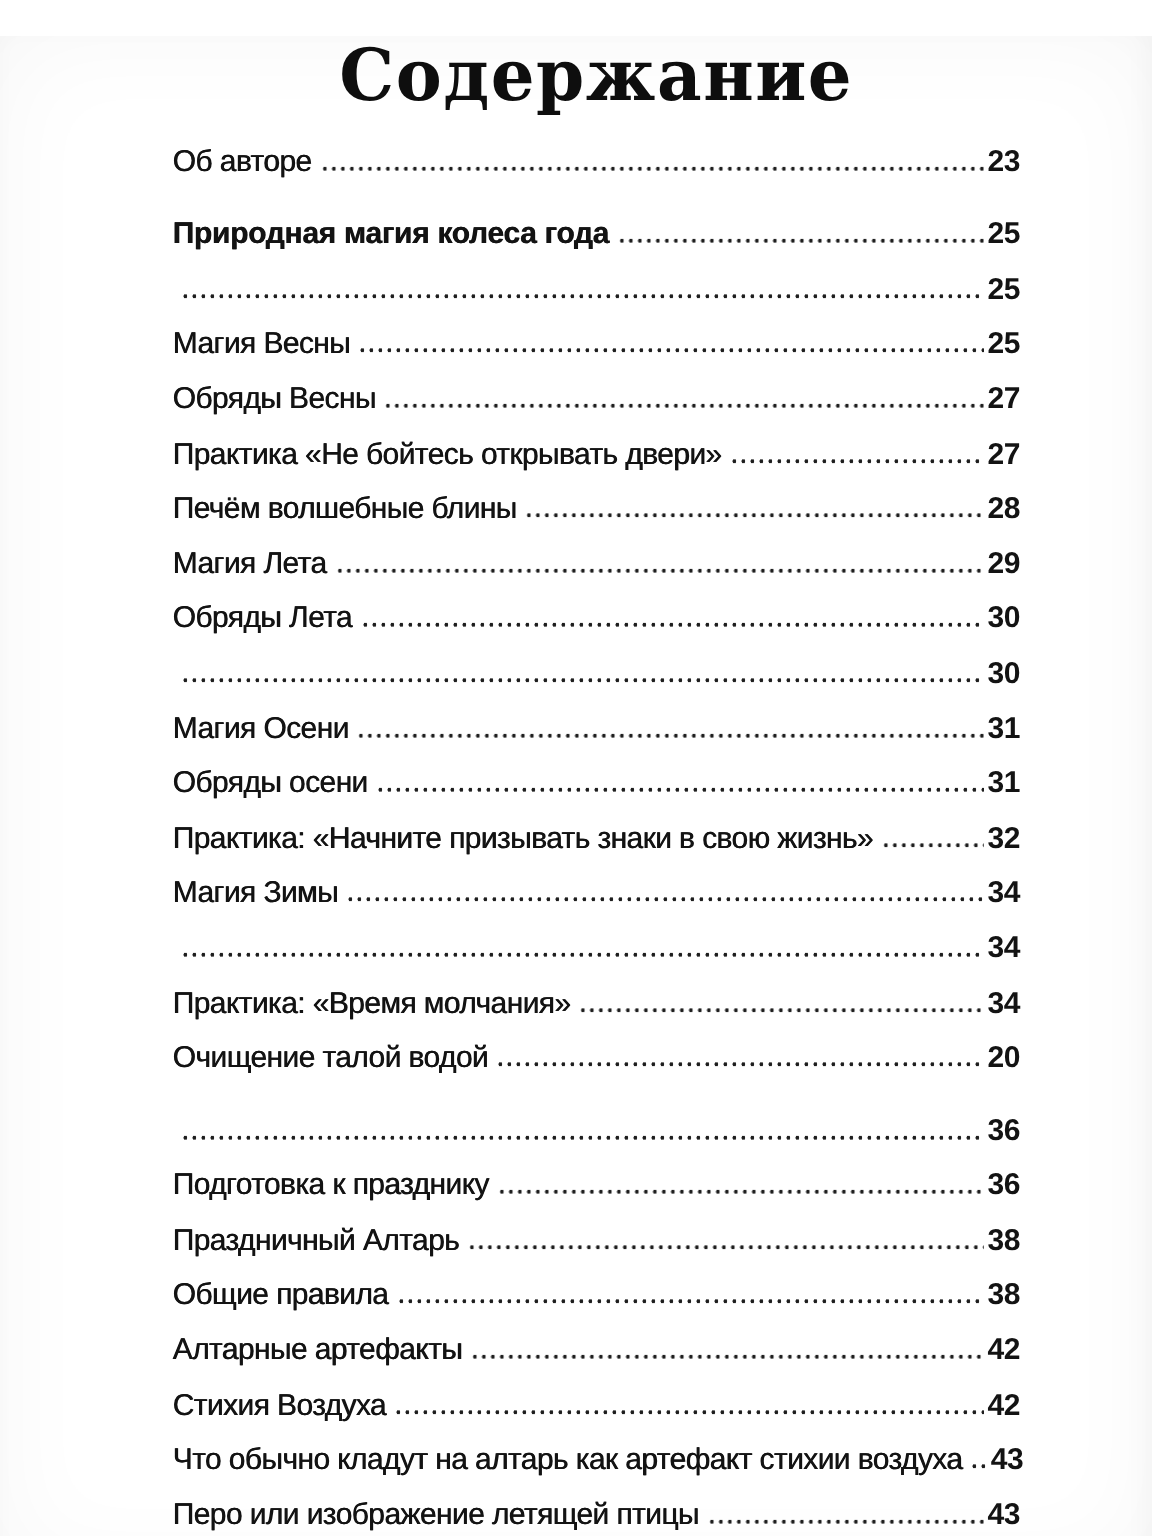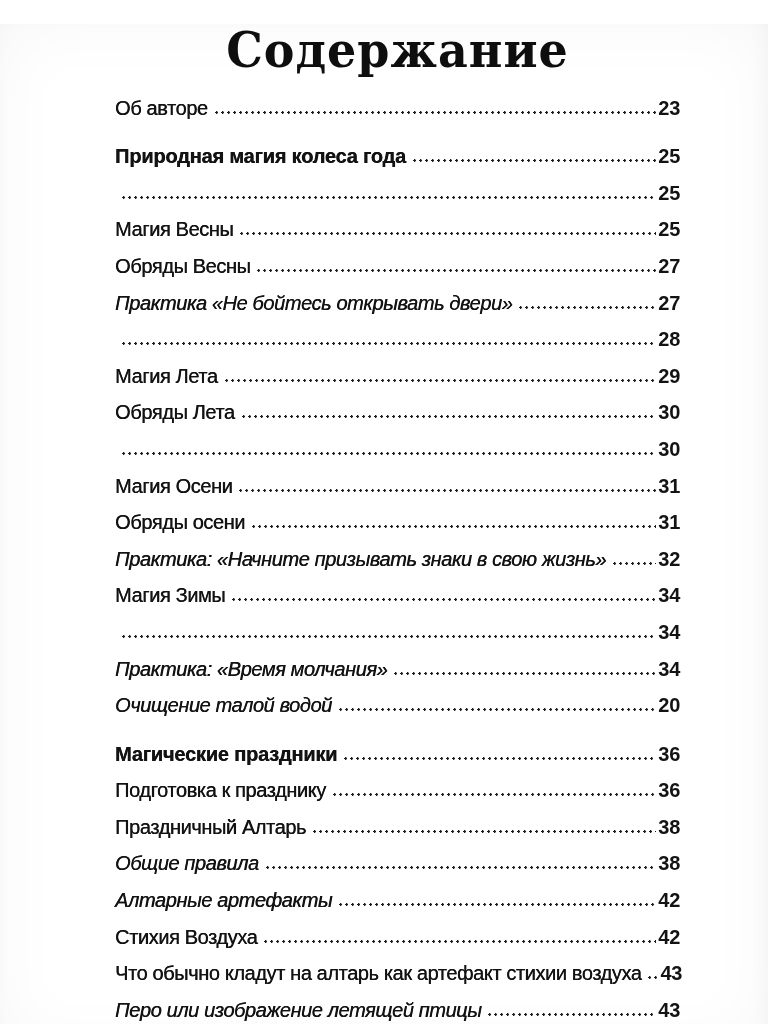--- a/index.html
+++ b/index.html
@@ -58,21 +58,20 @@
     padding-bottom: 3px;
     text-shadow: 0.35px 0 0 currentColor; 
   }
 
   .toc-row.bold .label {
     font-weight: 700;
     letter-spacing: -0.2px;
   }
 
   .toc-row.italic .label {
-    font-style: italic;
   }
 
   .toc-row .dots {
     flex: 1 1 auto;
     min-width: 10px;
     height: 5px;
     margin: 0 2px 6px 7px;
     background-image: radial-gradient(circle at 1.6px 2.5px, #1e1e1e 1.15px, rgba(0,0,0,0) 1.45px);
     background-size: 6px 5px;
     background-repeat: repeat-x;
@@ -117,20 +116,21 @@
     <span class="label">Обряды Весны</span>
     <span class="dots"></span>
     <span class="pagenum">27</span>
   </div>
       <div class="toc-row italic">
     <span class="label">Практика «Не бойтесь открывать двери»</span>
     <span class="dots"></span>
     <span class="pagenum">27</span>
   </div>
       <div class="toc-row italic">
+    <span class="label">Печём волшебные блины</span>
     <span class="dots"></span>
     <span class="pagenum">28</span>
   </div>
       <div class="toc-row">
     <span class="label">Магия Лета</span>
     <span class="dots"></span>
     <span class="pagenum">29</span>
   </div>
       <div class="toc-row">
     <span class="label">Обряды Лета</span>
@@ -169,21 +169,20 @@
     <span class="label">Практика: «Время молчания»</span>
     <span class="dots"></span>
     <span class="pagenum">34</span>
   </div>
       <div class="toc-row italic">
     <span class="label">Очищение талой водой</span>
     <span class="dots"></span>
     <span class="pagenum">20</span>
   </div>
       <div class="toc-row bold section-gap">
-    <span class="label">Магические праздники</span>
     <span class="dots"></span>
     <span class="pagenum">36</span>
   </div>
       <div class="toc-row">
     <span class="label">Подготовка к празднику</span>
     <span class="dots"></span>
     <span class="pagenum">36</span>
   </div>
       <div class="toc-row">
     <span class="label">Праздничный Алтарь</span>

